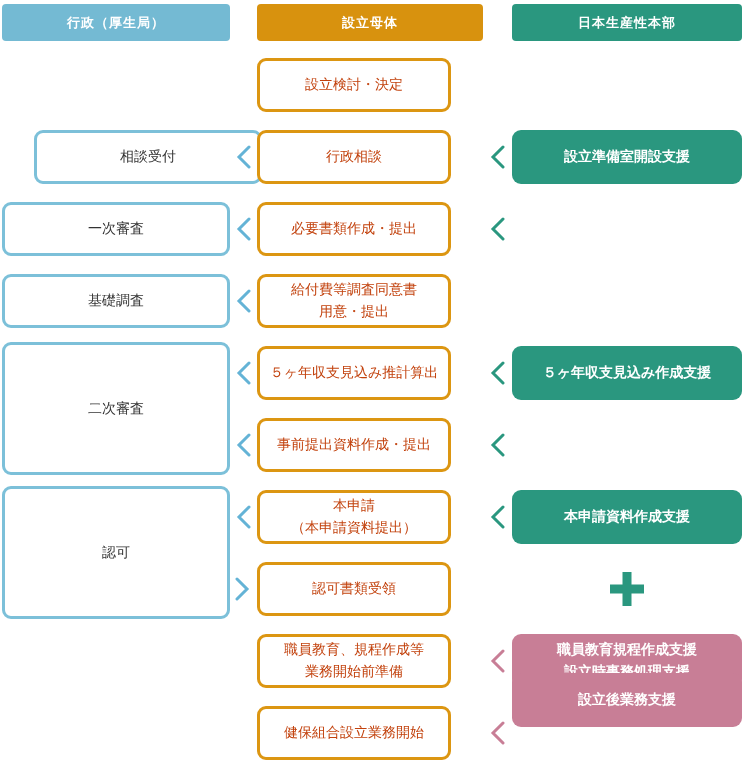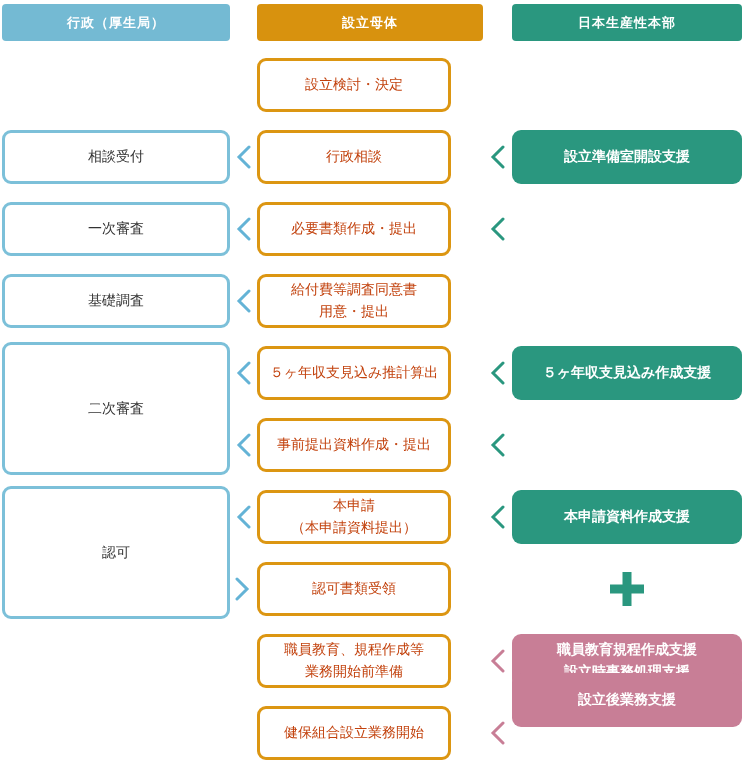--- a/index.html
+++ b/index.html
@@ -68,21 +68,21 @@
 </style>
 </head>
 <body>
 
 <div class="canvas">
 
   <div class="hdr hdr-admin">行政（厚生局）</div>
   <div class="hdr hdr-founder">設立母体</div>
   <div class="hdr hdr-jpc">日本生産性本部</div>
 
-  <div class="box box-blue h1r" style="top:130px;">相談受付</div>
+  <div class="box box-blue h1r" style="top:130px;margin-left:32px;">相談受付</div>
   <div class="box box-blue h1r" style="top:202px;">一次審査</div>
   <div class="box box-blue h1r" style="top:274px;">基礎調査</div>
   <div class="box box-blue h2r" style="top:342px;">二次審査</div>
   <div class="box box-blue h2r" style="top:486px;">認可</div>
 
   <div class="box box-orange h1r" style="top:58px;">設立検討・決定</div>
   <div class="box box-orange h1r" style="top:130px;">行政相談</div>
   <div class="box box-orange h1r" style="top:202px;">必要書類作成・提出</div>
   <div class="box box-orange h1r" style="top:274px;">給付費等調査同意書
 用意・提出</div>

